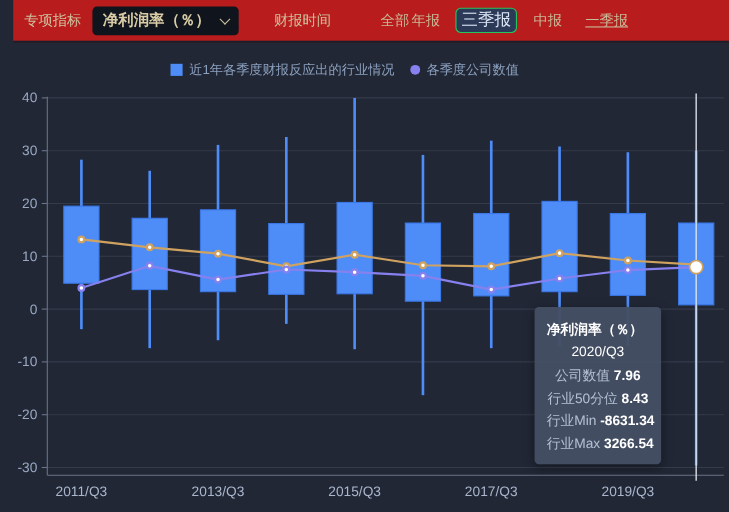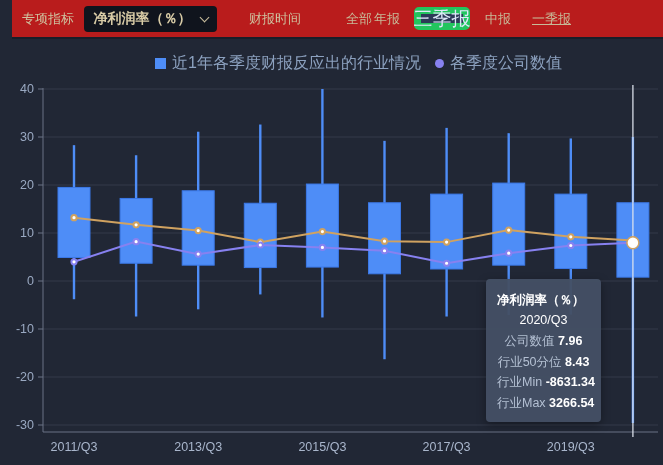--- a/index.html
+++ b/index.html
@@ -34,29 +34,29 @@
   .bar-tab {
     position:absolute; top:0; height:37px; line-height:37px;
     font-size:13px; color:#c8bb99; cursor:pointer; white-space:nowrap;
   }
   .tab-all { left:312px;margin-left:22px; }
   .tab-annual { left:362px; }
   .tab-interim { left:473px; }
   .tab-q1 { left:520px;text-decoration:underline; }
   .tab-pill {
     position:absolute; left:402px; top:7px; width:56px; height:23px;
-    border:7px solid #22c55e; border-radius:5px; background:#2c3a57;
-    color:#dde8f8; font-size:19px; cursor:pointer;
+    border:1px solid #22c55e; border-radius:5px; background:#2c3a57;
+    color:#dde8f8; font-size:15px; cursor:pointer;
     display:flex; align-items:center; justify-content:center; white-space:nowrap;
   }
   
   .legend {
     position:absolute; left:155px; top:56px; height:15px;
     display:flex; align-items:center; gap:14px;
-    font-size:16px; color:#8ca1bf; white-space:nowrap;
+    font-size:12px; color:#8ca1bf; white-space:nowrap;
   }
   .legend-item { display:flex; align-items:center; gap:6px; cursor:pointer; }
   .lm-square { width:11px; height:11px; background:#4E8DF7; }
   .lm-circle { width:9px; height:9px; border-radius:50%; }
   .lm-pct { background:#D0A260; }
   .lm-company { background:#8781F0; }
   
   #chart { position:absolute; left:0; top:0; }
   
   .tooltip {

